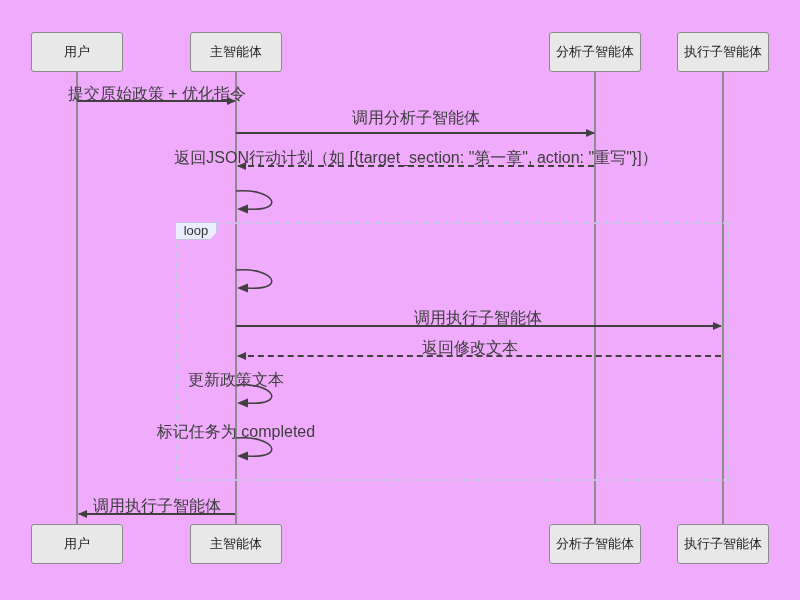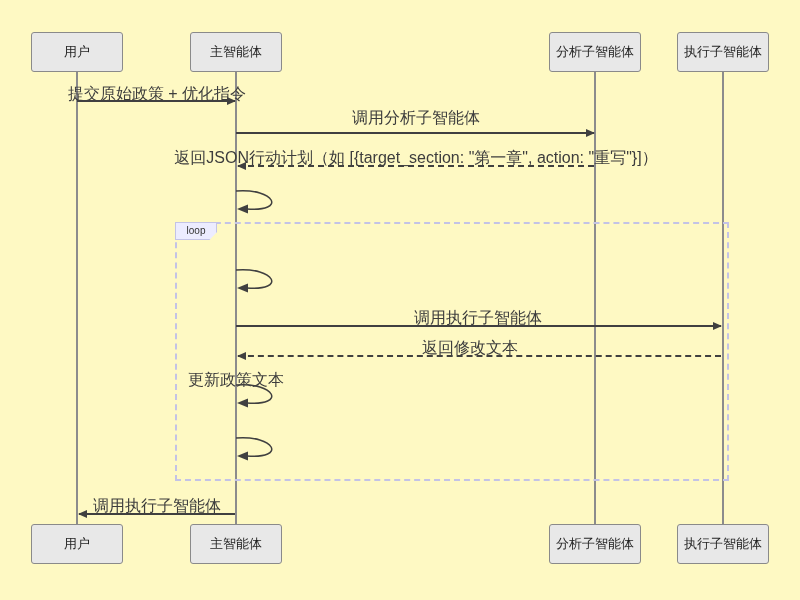--- a/index.html
+++ b/index.html
@@ -3,21 +3,21 @@
 <meta charset="utf-8">
 <style>
   html, body {
     margin: 0; padding: 0;
     background: #000000;
     font-family: "Liberation Sans", "DejaVu Sans", sans-serif;
   }
   .stage {
     position: relative;
     width: 800px; height: 600px;
-    background: #fef9c3;
+    background: #f0abfc;
     overflow: hidden;
   }
   
   .actor-box {
     position: absolute;
     width: 92px; height: 40px;
     background: #e8e8e8;
     border: 1px solid #8a8a8a;
     border-radius: 3px;
     color: #1f1f1f;
@@ -63,21 +63,21 @@
     box-sizing: border-box;
   }
   .loop-tag {
     position: absolute;
     left: 175px; top: 222px;
     width: 42px; height: 18px;
     background: #ececff;
     border: 1px solid #c3c3e6;
     box-sizing: border-box;
     color: #333333;
-    font-size: 10px;
+    font-size: 13px;
     line-height: 16px;
     text-align: center;
     clip-path: polygon(0 0, 100% 0, 100% 55%, 82% 100%, 0 100%);
   }
 </style>
 </head>
 <body>
 
 <div class="stage">
 
@@ -144,20 +144,21 @@
   <div class="msg-label" style="left:470px;top:338px">返回修改文本</div>
   <div class="msg-line dashed" style="left:238px;top:355px;width:483px"></div>
   <div class="arrow-left" style="left:237px;top:352px"></div>
 
   <div class="msg-label" style="left:236px;top:370px">更新政策文本</div>
   <svg class="self-arc" style="left:235px;top:383px" width="52" height="26" viewBox="0 0 52 26">
     <path d="M1,2 C40,-1 52,23 12,20" fill="none" stroke="#404040" stroke-width="1.5"></path>
     <path d="M13,15.5 L2,20 L13,24.5 Z" fill="#404040"></path>
   </svg>
 
+  <div class="msg-label" style="left:236px;top:422px">标记任务为 completed</div>
   <svg class="self-arc" style="left:235px;top:436px" width="52" height="26" viewBox="0 0 52 26">
     <path d="M1,2 C40,-1 52,23 12,20" fill="none" stroke="#404040" stroke-width="1.5"></path>
     <path d="M13,15.5 L2,20 L13,24.5 Z" fill="#404040"></path>
   </svg>
 
   <div class="msg-label" style="left:157px;top:496px">调用执行子智能体</div>
   <div class="msg-line" style="left:79px;top:513px;width:156px"></div>
   <div class="arrow-left" style="left:78px;top:510px"></div>
 
 </div>

